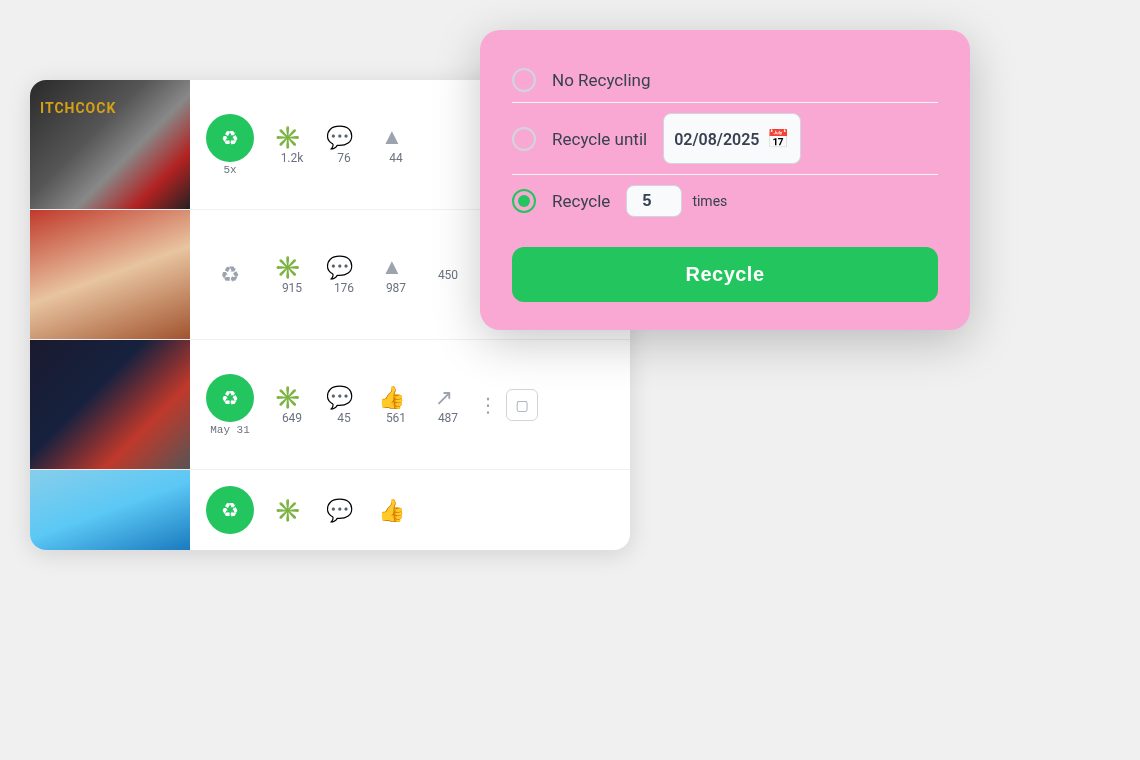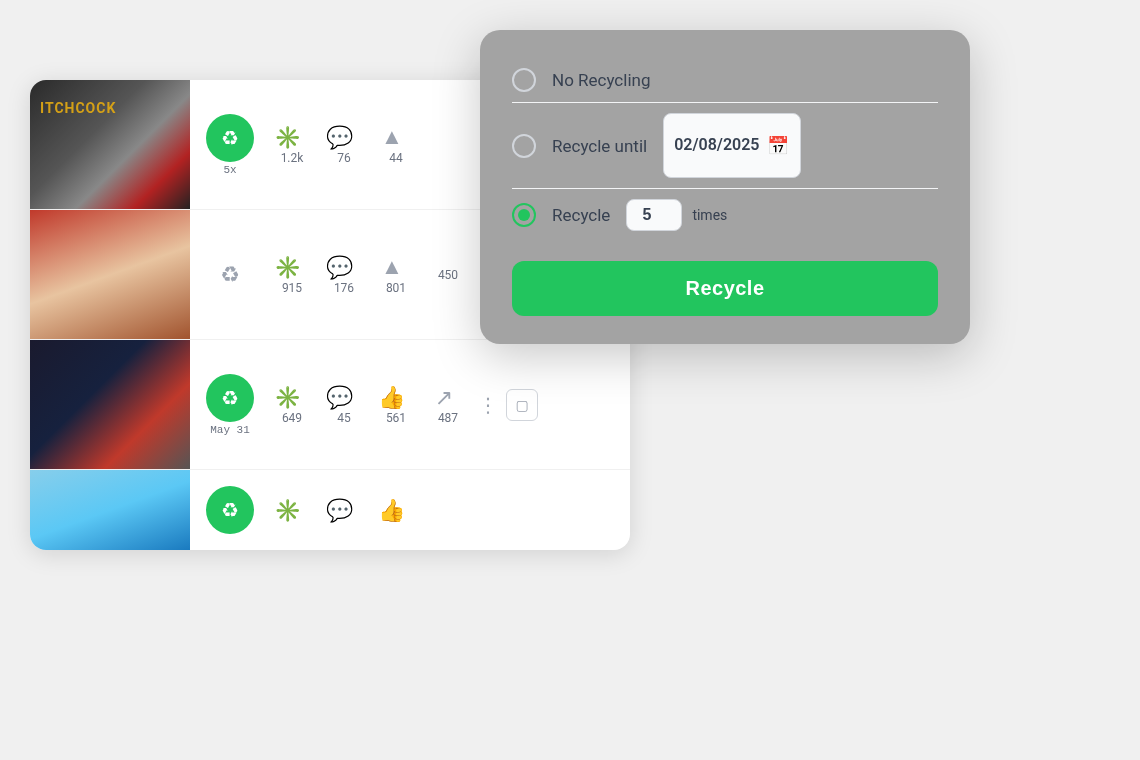--- a/index.html
+++ b/index.html
@@ -163,21 +163,21 @@
       cursor: pointer;
       padding: 4px;
     }
 
     
     .popup-card {
       position: absolute;
       top: 30px;
       left: 480px;
       width: 490px;
-      background: #a3a3a3;
+      background: #f9a8d4;
       border-radius: 20px;
       box-shadow: 0 12px 48px rgba(0,0,0,0.22);
       padding: 28px 32px 28px 32px;
       z-index: 10;
     }
 
     .option-row {
       display: flex;
       align-items: center;
       gap: 16px;
@@ -212,24 +212,24 @@
     }
 
     .option-label {
       font-size: 17px;
       color: #374151;
       font-weight: 400;
     }
 
     .date-input-wrapper {
       display: flex;
-      align-items: flex-start;
+      align-items: flex-end;
       border: 1.5px solid #d1d5db;
       border-radius: 8px;
-      padding: 21px 10px;
+      padding: 14px 10px;
       gap: 8px;
       background: #f9fafb;
     }
 
     .date-value {
       font-size: 16px;
       font-weight: 600;
       color: #374151;
     }
 
@@ -325,21 +325,21 @@
       <div class="stat-group">
         <span class="stat-icon">✳️</span>
         <span class="stat-value">915</span>
       </div>
       <div class="stat-group">
         <span class="stat-icon">💬</span>
         <span class="stat-value">176</span>
       </div>
       <div class="stat-group">
         <span class="stat-icon">▲</span>
-        <span class="stat-value">801</span>
+        <span class="stat-value">987</span>
       </div>
       <div class="stat-group">
         <span class="stat-value">450</span>
       </div>
     </div>
   </div>
 
   <div class="list-row">
     <div class="row-thumb thumb-3"></div>
     <div class="row-content">

